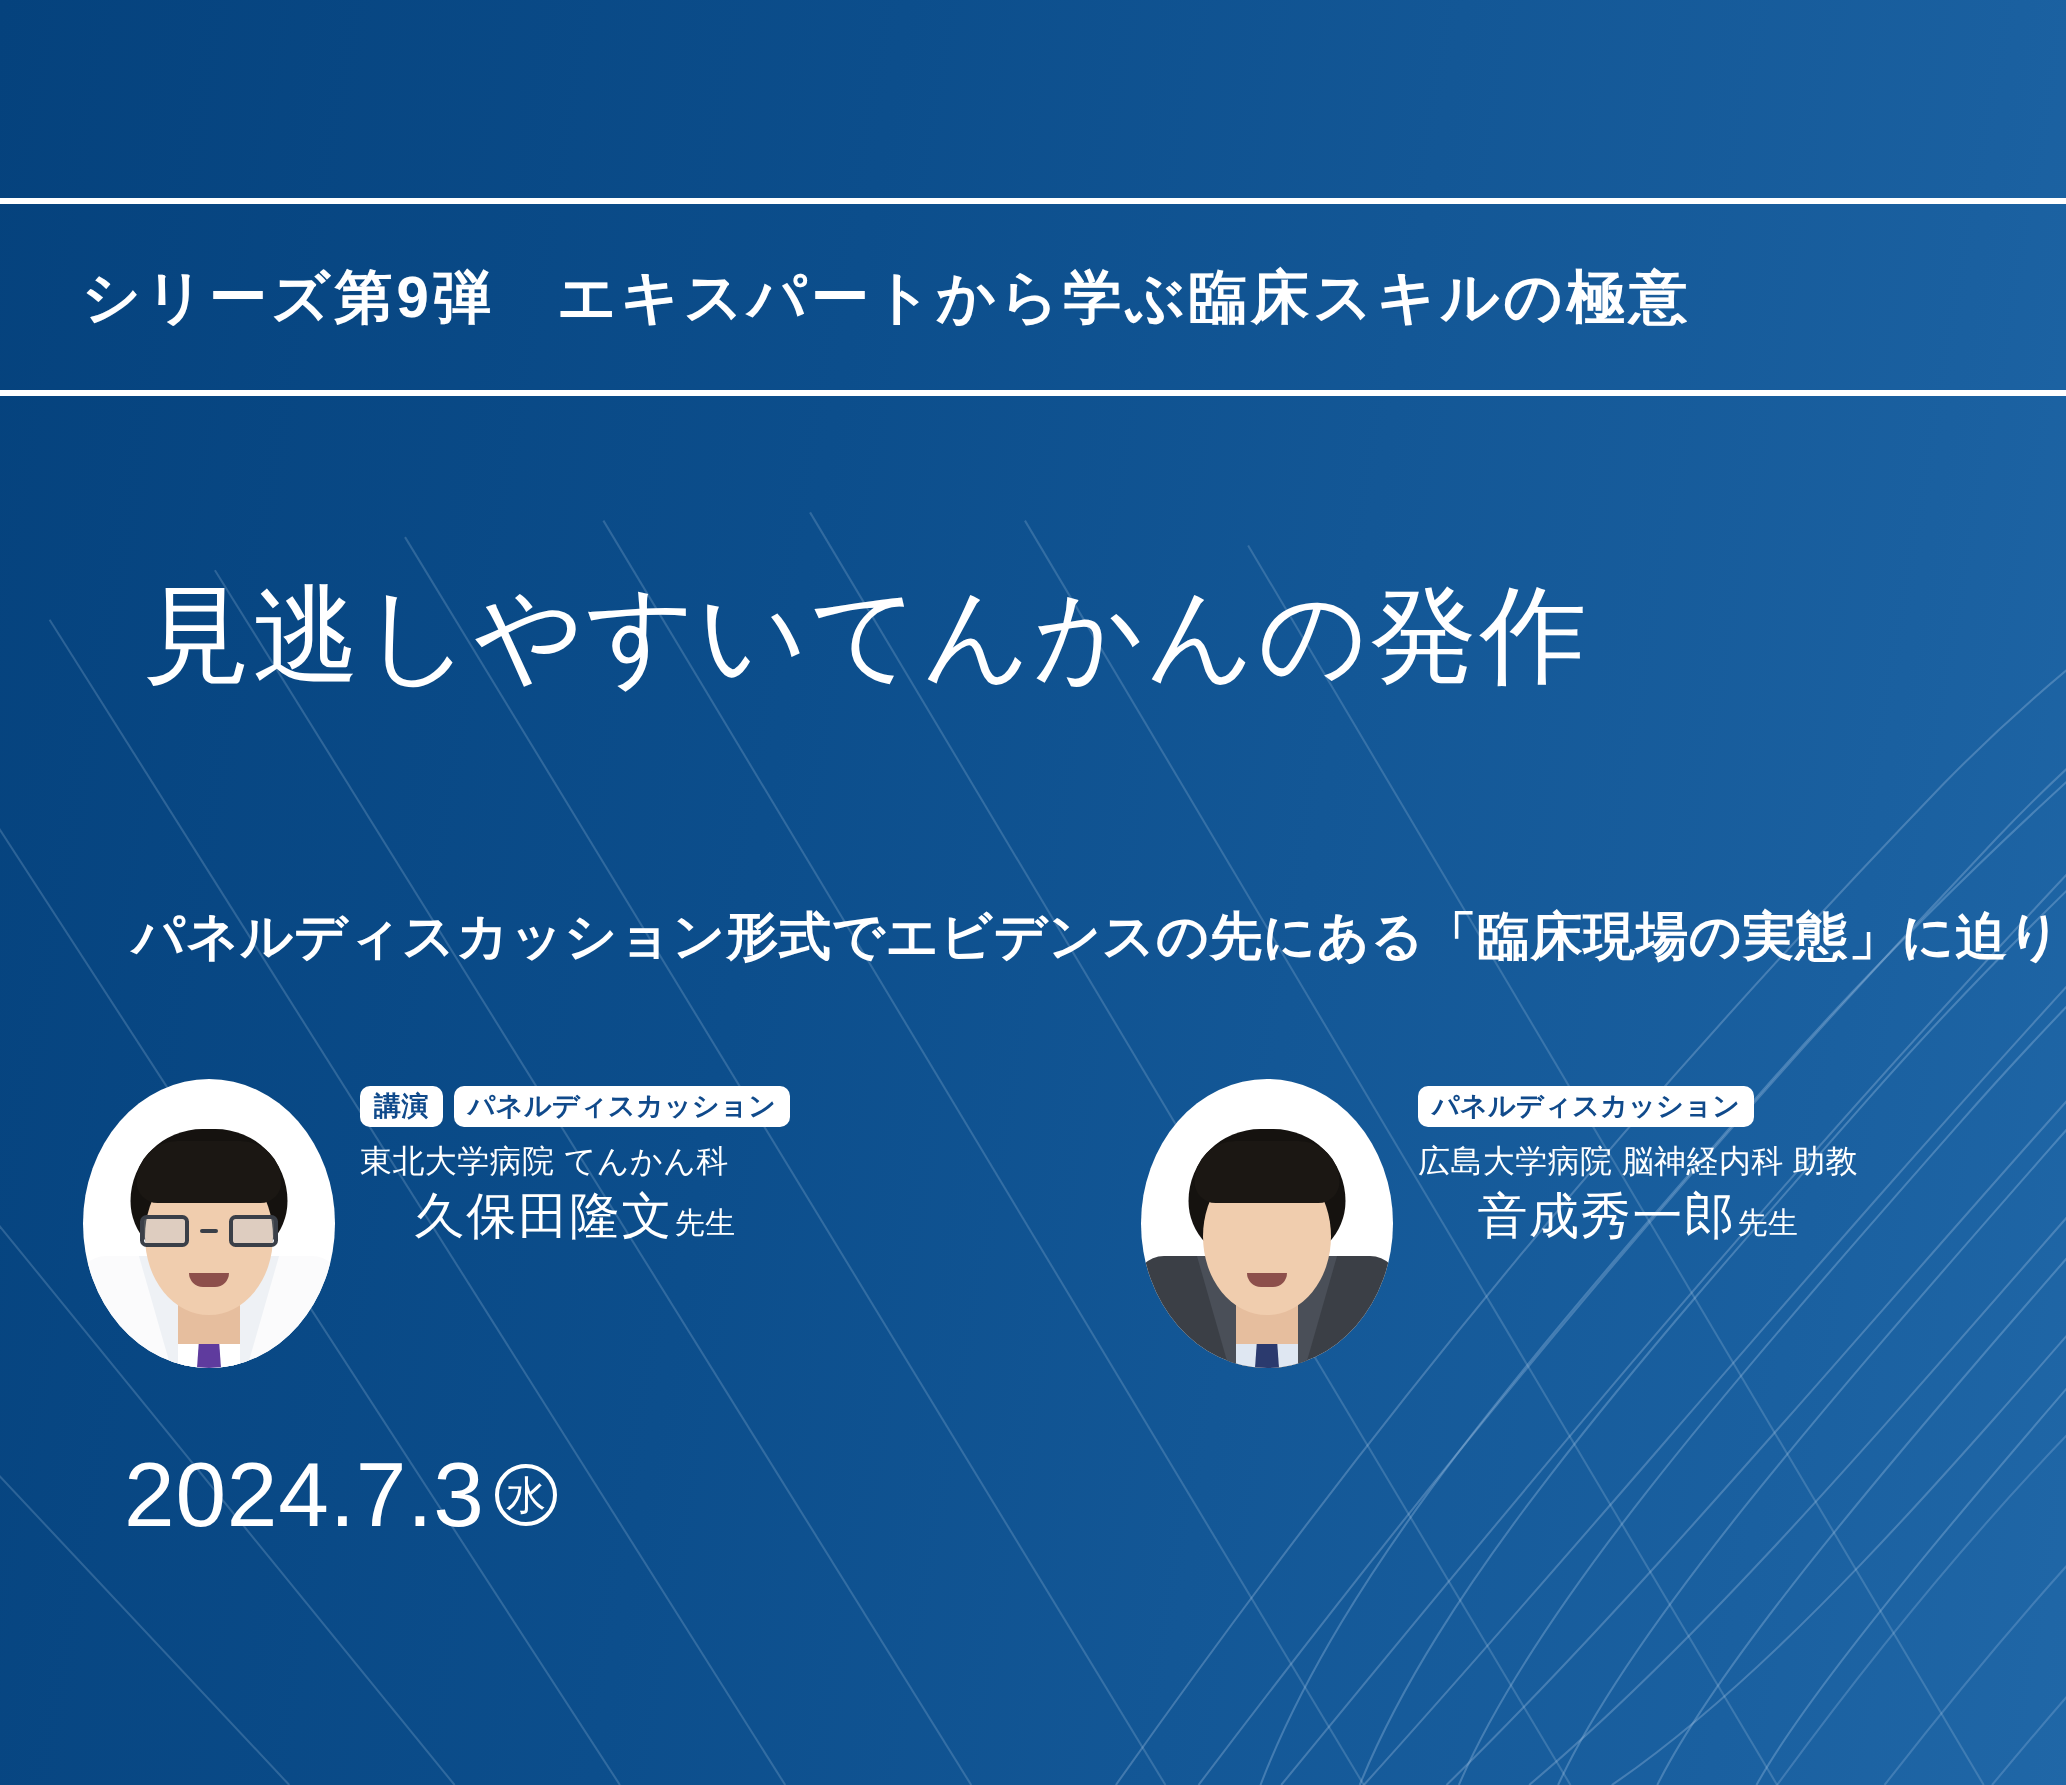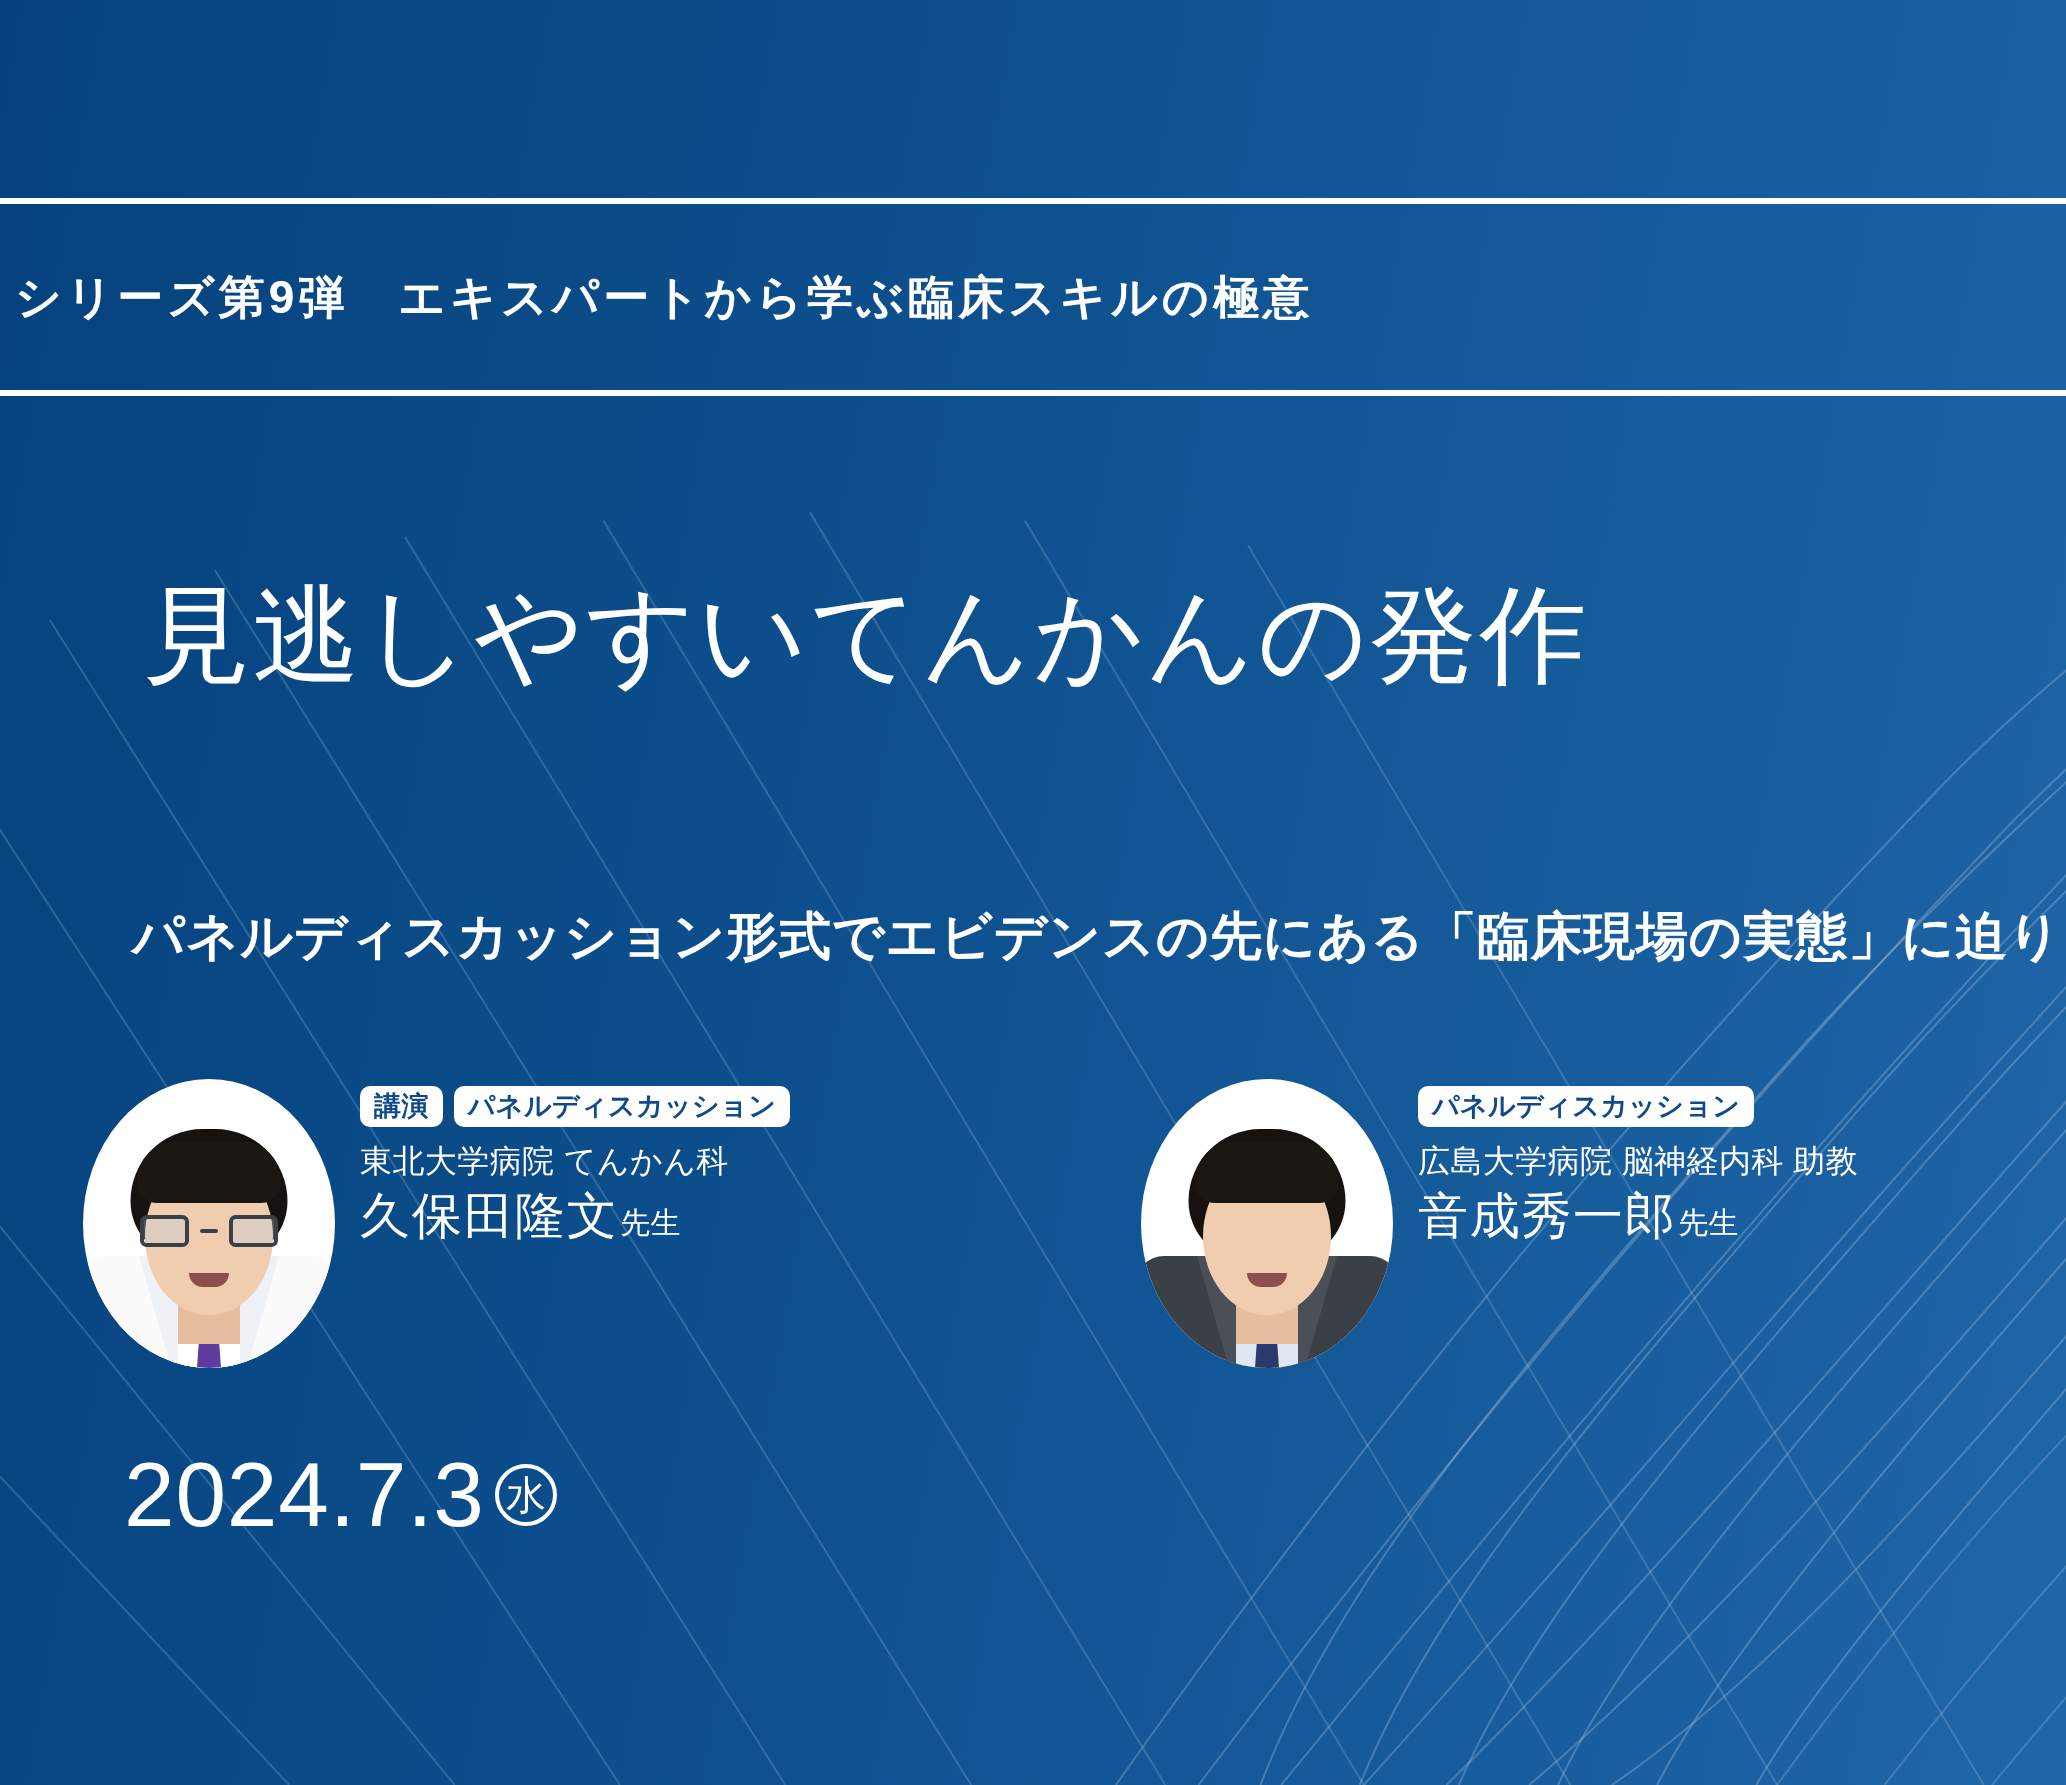--- a/index.html
+++ b/index.html
@@ -19,22 +19,22 @@
   
   #series-banner{
     position:absolute;left:-33px;top:198px;
     width:2479px;height:198px;
     border:6.6px solid #ffffff;
     border-left:none;
     border-radius:0 103px 103px 0;
     display:flex;align-items:center;
   }
   #series-banner-label{
-    margin-left:48px;
-    font-size:46px;font-weight:700;letter-spacing:4.1px;
+    margin-left:115px;
+    font-size:58px;font-weight:700;letter-spacing:4.1px;
     white-space:nowrap;line-height:1;
     text-shadow:0 0 0.8px rgba(255,255,255,.35);
   }
 
   
   #headline{
     position:absolute;left:143px;top:576px;
     font-size:107px;font-weight:400;letter-spacing:2.5px;
     line-height:1.12;white-space:nowrap;
   }
@@ -95,21 +95,21 @@
   .p-tie.navy2{background:#2b3a6e;}
 
   .sp-info{padding-left:25px;padding-top:7.4px;}
   .badges{display:flex;gap:11px;align-items:stretch;margin-bottom:14px;}
   .badge{
     background:#ffffff;color:#104a8b;
     font-size:27px;font-weight:700;letter-spacing:0.4px;
     border-radius:10px;padding:5.8px 14px;line-height:1.08;white-space:nowrap;
   }
   .affil{font-size:32px;font-weight:400;letter-spacing:0.4px;line-height:1.25;white-space:nowrap;margin-bottom:7.4px;}
-  .nameline{display:flex;align-items:baseline;white-space:nowrap;}
+  .nameline{display:flex;align-items:baseline;white-space:nowrap;justify-content:center;}
   .nm{font-size:50px;font-weight:400;letter-spacing:1.7px;line-height:1.1;}
   .sensei{font-size:30px;font-weight:400;letter-spacing:0.4px;margin-left:1.7px;}
 
   
   #datetime{
     position:absolute;left:124px;top:1401px;
     font-size:91px;font-weight:400;letter-spacing:0.8px;
     line-height:1;white-space:nowrap;display:flex;align-items:center;margin-top:48px;
   }
   #dow-badge{

